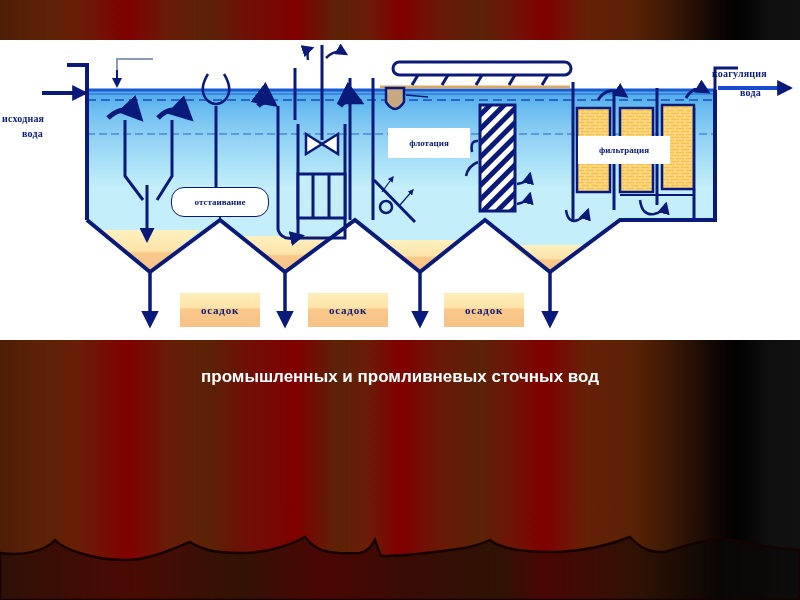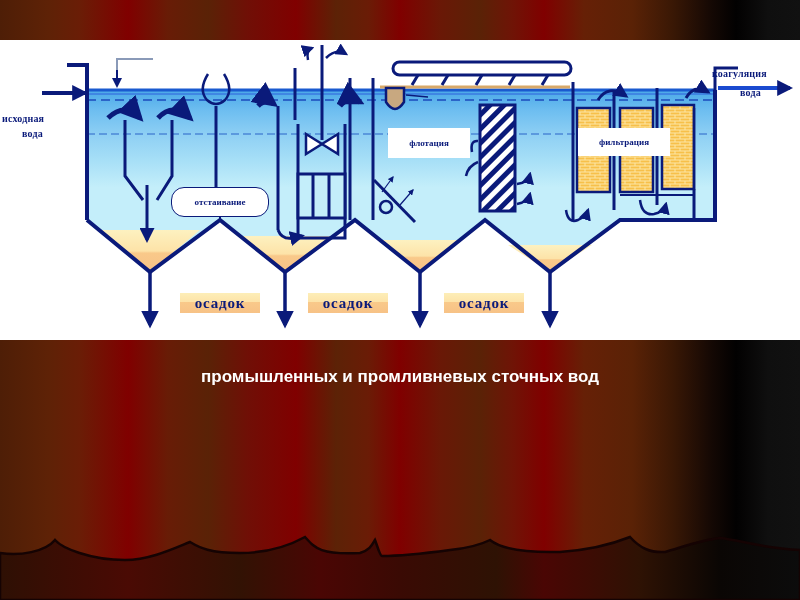--- a/index.html
+++ b/index.html
@@ -35,25 +35,25 @@
     .lbl-box {
       position: absolute;
       background: #ffffff;
       border: 1.5px solid #0a1a7a;
       display: flex; align-items: center; justify-content: center;
       font-family: "Liberation Serif", serif;
       font-weight: bold; color: #0a1a7a; font-size: 9px;
     }
     .lbl-box.noborder { border: none; }
     .sludge-box {
-      position: absolute; width: 80px; height: 20px;
+      position: absolute; width: 80px; height: 34px;
       background: linear-gradient(180deg, #fdeeb8 0%, #fde3a8 45%, #f9c98a 46%, #f7c286 100%);
       display: flex; align-items: center; justify-content: center;
       font-family: "Liberation Serif", serif;
-      font-weight: bold; color: #0a1a7a; font-size: 15px;
+      font-weight: bold; color: #0a1a7a; font-size: 11px;
       letter-spacing: 0.8px;
     }
     .caption {
       position: absolute; left: 150px; top: 364px; width: 500px;
       text-align: center; color: #ffffff; font-weight: bold;
       font-size: 17px; line-height: 25px;
     }
     .caption div { white-space: nowrap; }
   </style>
 </head>
@@ -221,21 +221,21 @@
   </svg>
 
   <div class="lbl" style="left:2px; top:73px;">исходная</div>
   <div class="lbl" style="left:22px; top:88px;">вода</div>
 
   <div class="lbl" style="left:712px; top:28px; font-size:10px;">коагуляция</div>
   <div class="lbl" style="left:740px; top:47px;">вода</div>
 
   <div class="lbl-box" style="left:171px; top:147px; width:98px; height:30px;border-radius:13px;">отстаивание</div>
   <div class="lbl-box noborder" style="left:388px; top:88px; width:82px; height:30px;">флотация</div>
-  <div class="lbl-box noborder" style="left:578px; top:88px; width:92px; height:28px;">фильтрация</div>
+  <div class="lbl-box noborder" style="left:578px; top:96px; width:92px; height:28px;">фильтрация</div>
 
   <div class="sludge-box" style="left:180px; top:253px;">осадок</div>
   <div class="sludge-box" style="left:308px; top:253px;">осадок</div>
   <div class="sludge-box" style="left:444px; top:253px;">осадок</div>
 </div>
 
 <div class="caption">
   <div>промышленных и промливневых сточных вод</div>
 </div>
 

